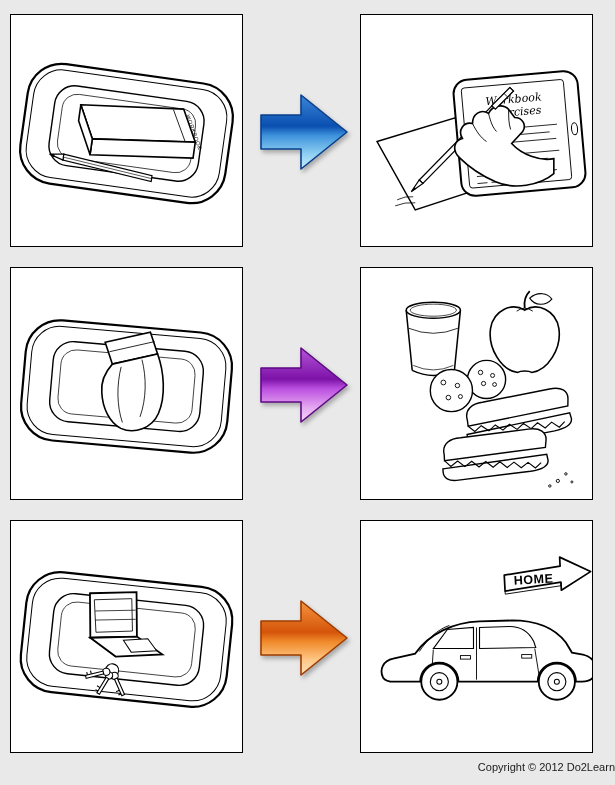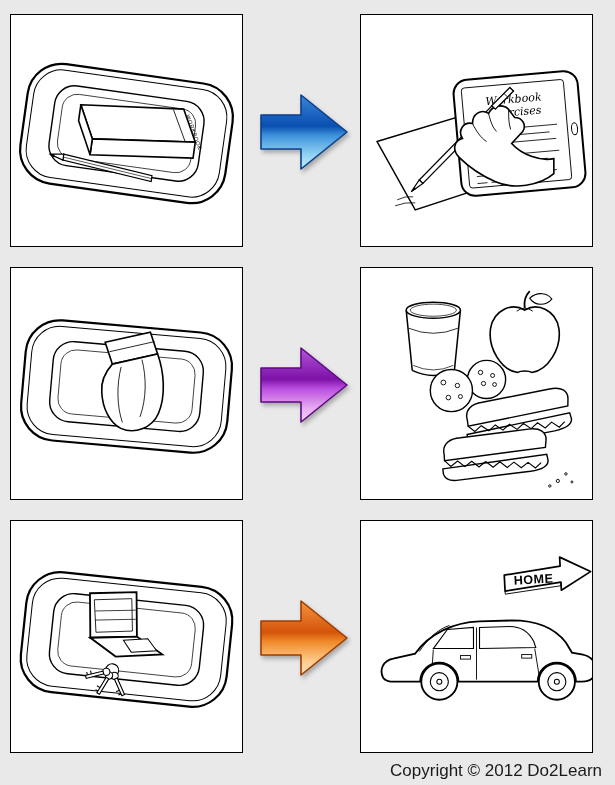--- a/index.html
+++ b/index.html
@@ -13,22 +13,22 @@
     position:absolute;width:233px;height:233px;
     background:#fff;border:1.5px solid #000;box-sizing:border-box;
   }
   .card svg{width:100%;height:100%;display:block;}
   .arrow-cell{
     position:absolute;width:94px;height:86px;
     filter:drop-shadow(2px 3px 2px rgba(0,0,0,.28));
   }
   .arrow-cell svg{width:100%;height:100%;display:block;}
   .copyright{
-    position:absolute;right:13px;top:761px;
-    font-size:17px;color:#1a1a1a;margin-left:46px;
+    position:absolute;right:0;top:761px;
+    font-size:11px;color:#1a1a1a;margin-left:46px;
   }
   svg text{font-family:"Liberation Sans",sans-serif;}
   svg .serif{font-family:"DejaVu Serif",serif;}
 </style>
 </head>
 <body>
 
 <div>
 
   <section>

